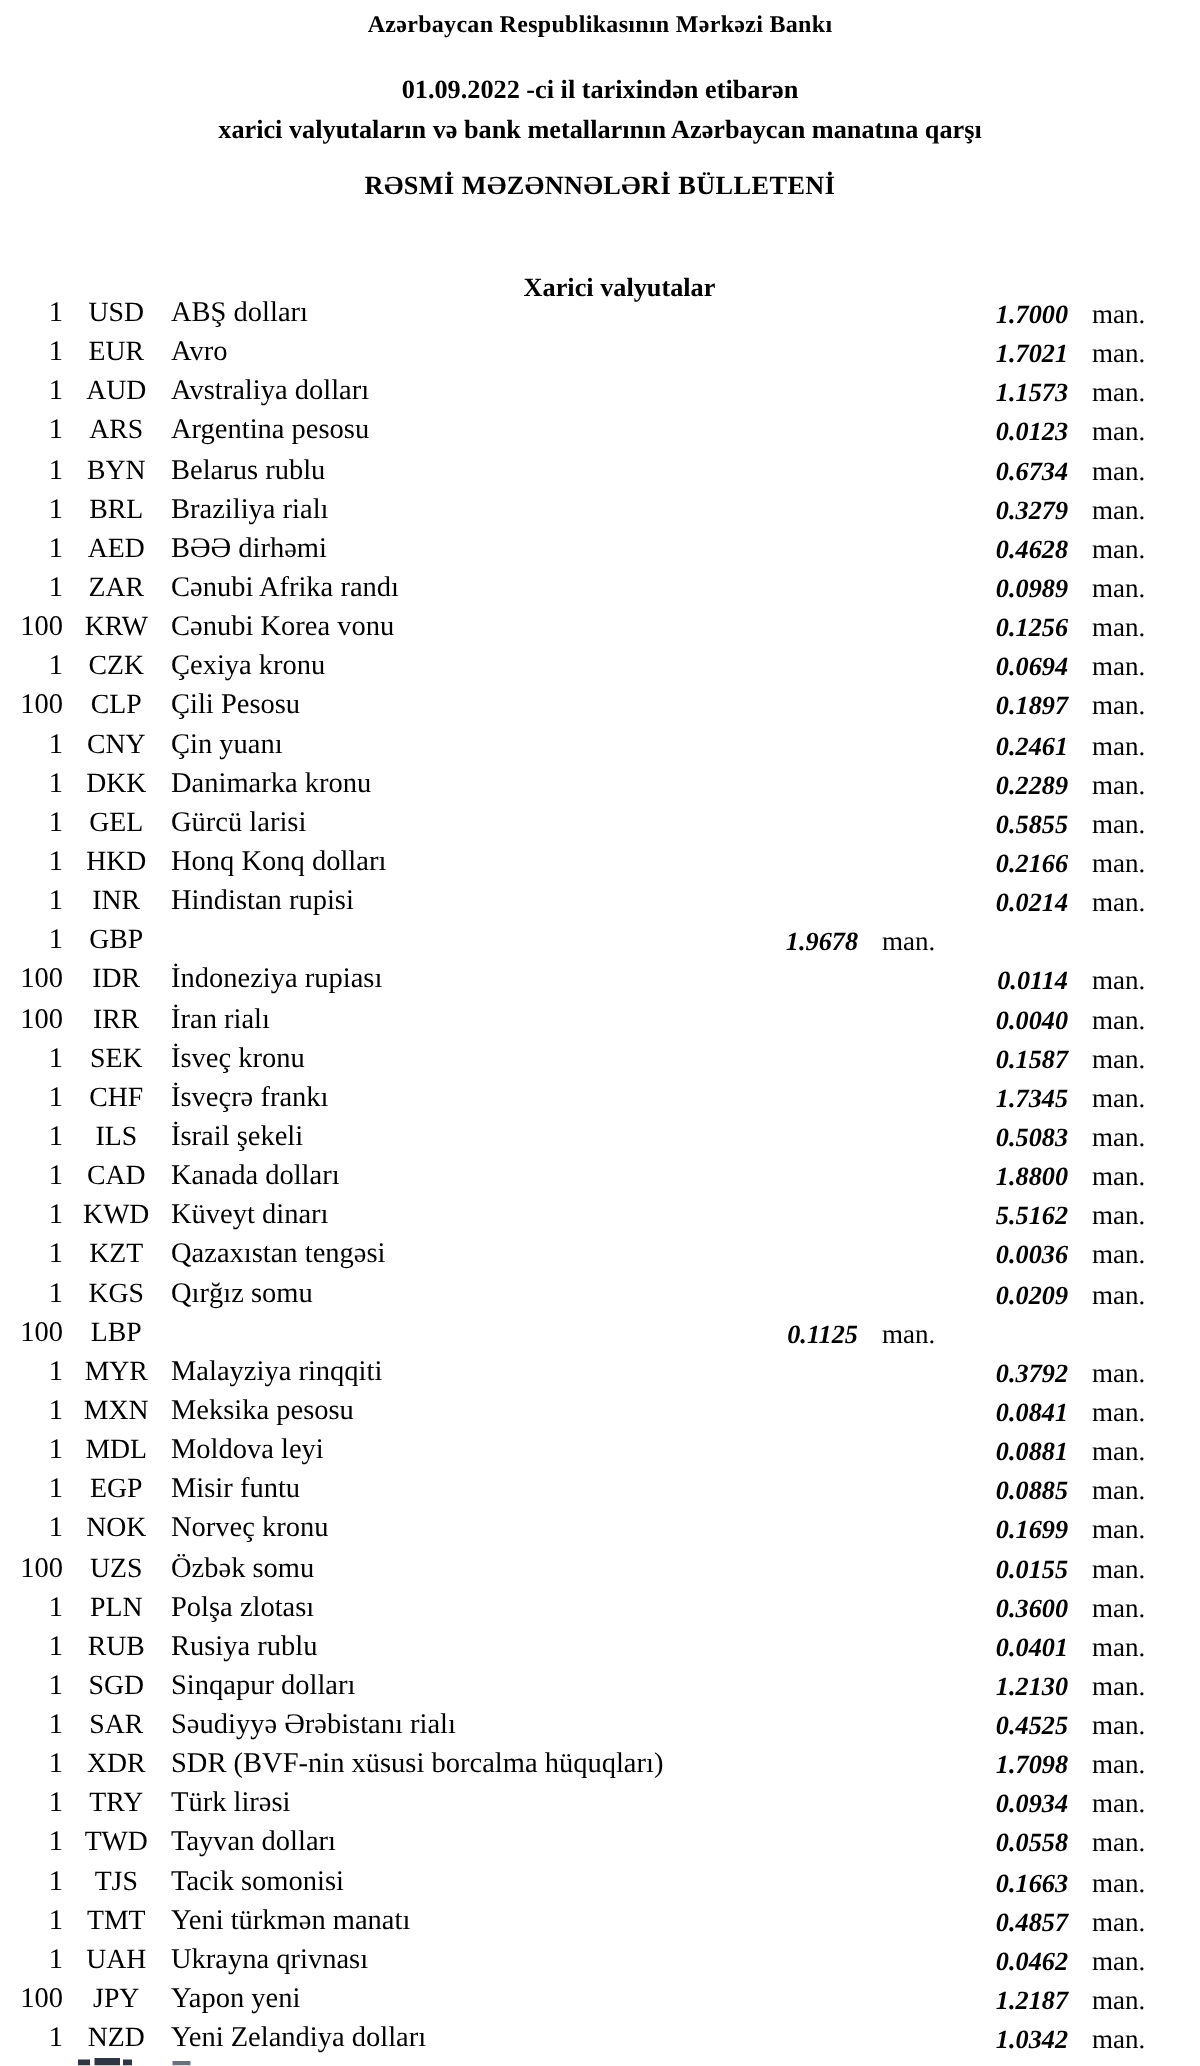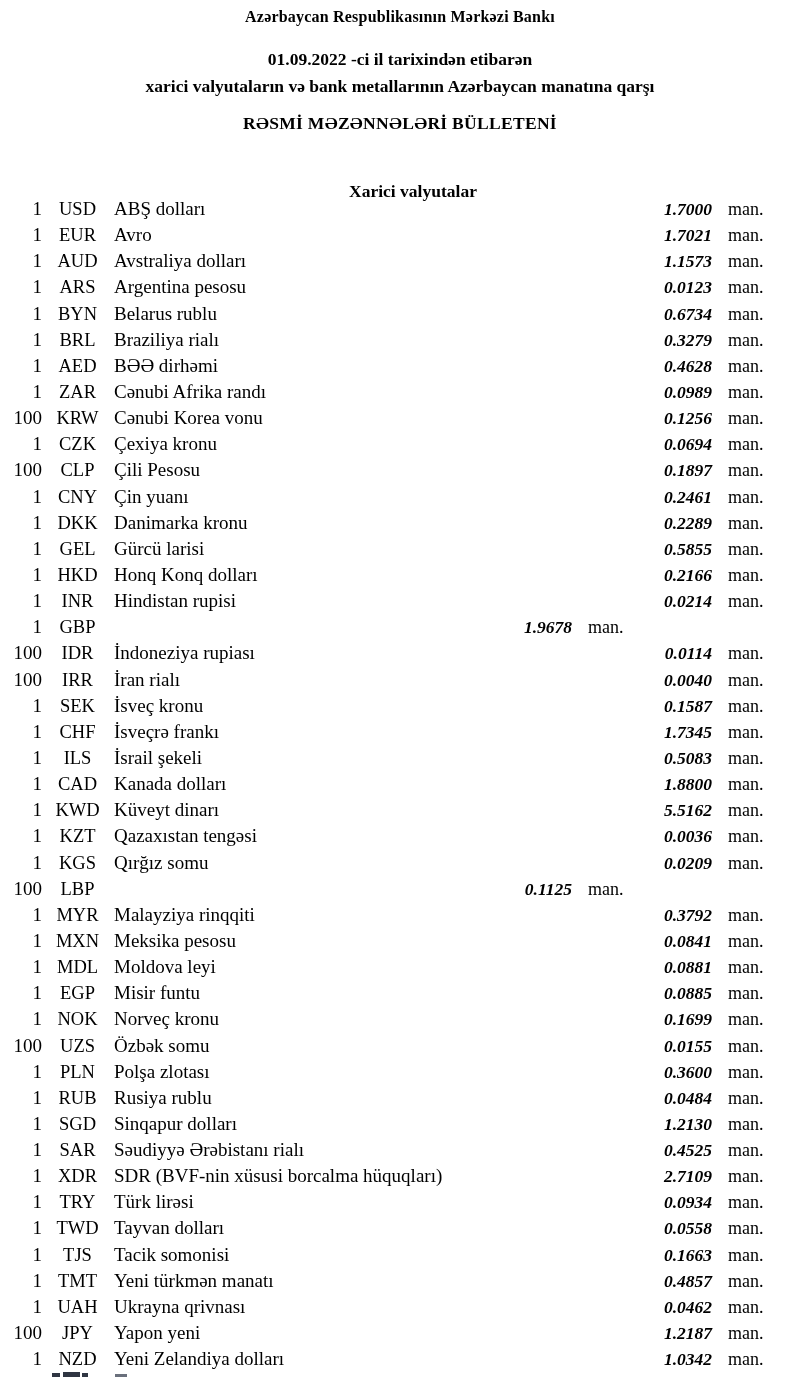--- a/index.html
+++ b/index.html
@@ -338,42 +338,42 @@
         <span class="cell-qty">1</span>
         <span class="cell-code">PLN</span>
         <span class="cell-name">Polşa zlotası</span>
         <span class="cell-rate">0.3600</span>
         <span class="cell-unit">man.</span>
       </div>
       <div class="row">
         <span class="cell-qty">1</span>
         <span class="cell-code">RUB</span>
         <span class="cell-name">Rusiya rublu</span>
-        <span class="cell-rate">0.0484</span>
+        <span class="cell-rate">0.0401</span>
         <span class="cell-unit">man.</span>
       </div>
       <div class="row">
         <span class="cell-qty">1</span>
         <span class="cell-code">SGD</span>
         <span class="cell-name">Sinqapur dolları</span>
         <span class="cell-rate">1.2130</span>
         <span class="cell-unit">man.</span>
       </div>
       <div class="row">
         <span class="cell-qty">1</span>
         <span class="cell-code">SAR</span>
         <span class="cell-name">Səudiyyə Ərəbistanı rialı</span>
         <span class="cell-rate">0.4525</span>
         <span class="cell-unit">man.</span>
       </div>
       <div class="row">
         <span class="cell-qty">1</span>
         <span class="cell-code">XDR</span>
         <span class="cell-name">SDR (BVF-nin xüsusi borcalma hüquqları)</span>
-        <span class="cell-rate">2.7109</span>
+        <span class="cell-rate">1.7098</span>
         <span class="cell-unit">man.</span>
       </div>
       <div class="row">
         <span class="cell-qty">1</span>
         <span class="cell-code">TRY</span>
         <span class="cell-name">Türk lirəsi</span>
         <span class="cell-rate">0.0934</span>
         <span class="cell-unit">man.</span>
       </div>
       <div class="row">

